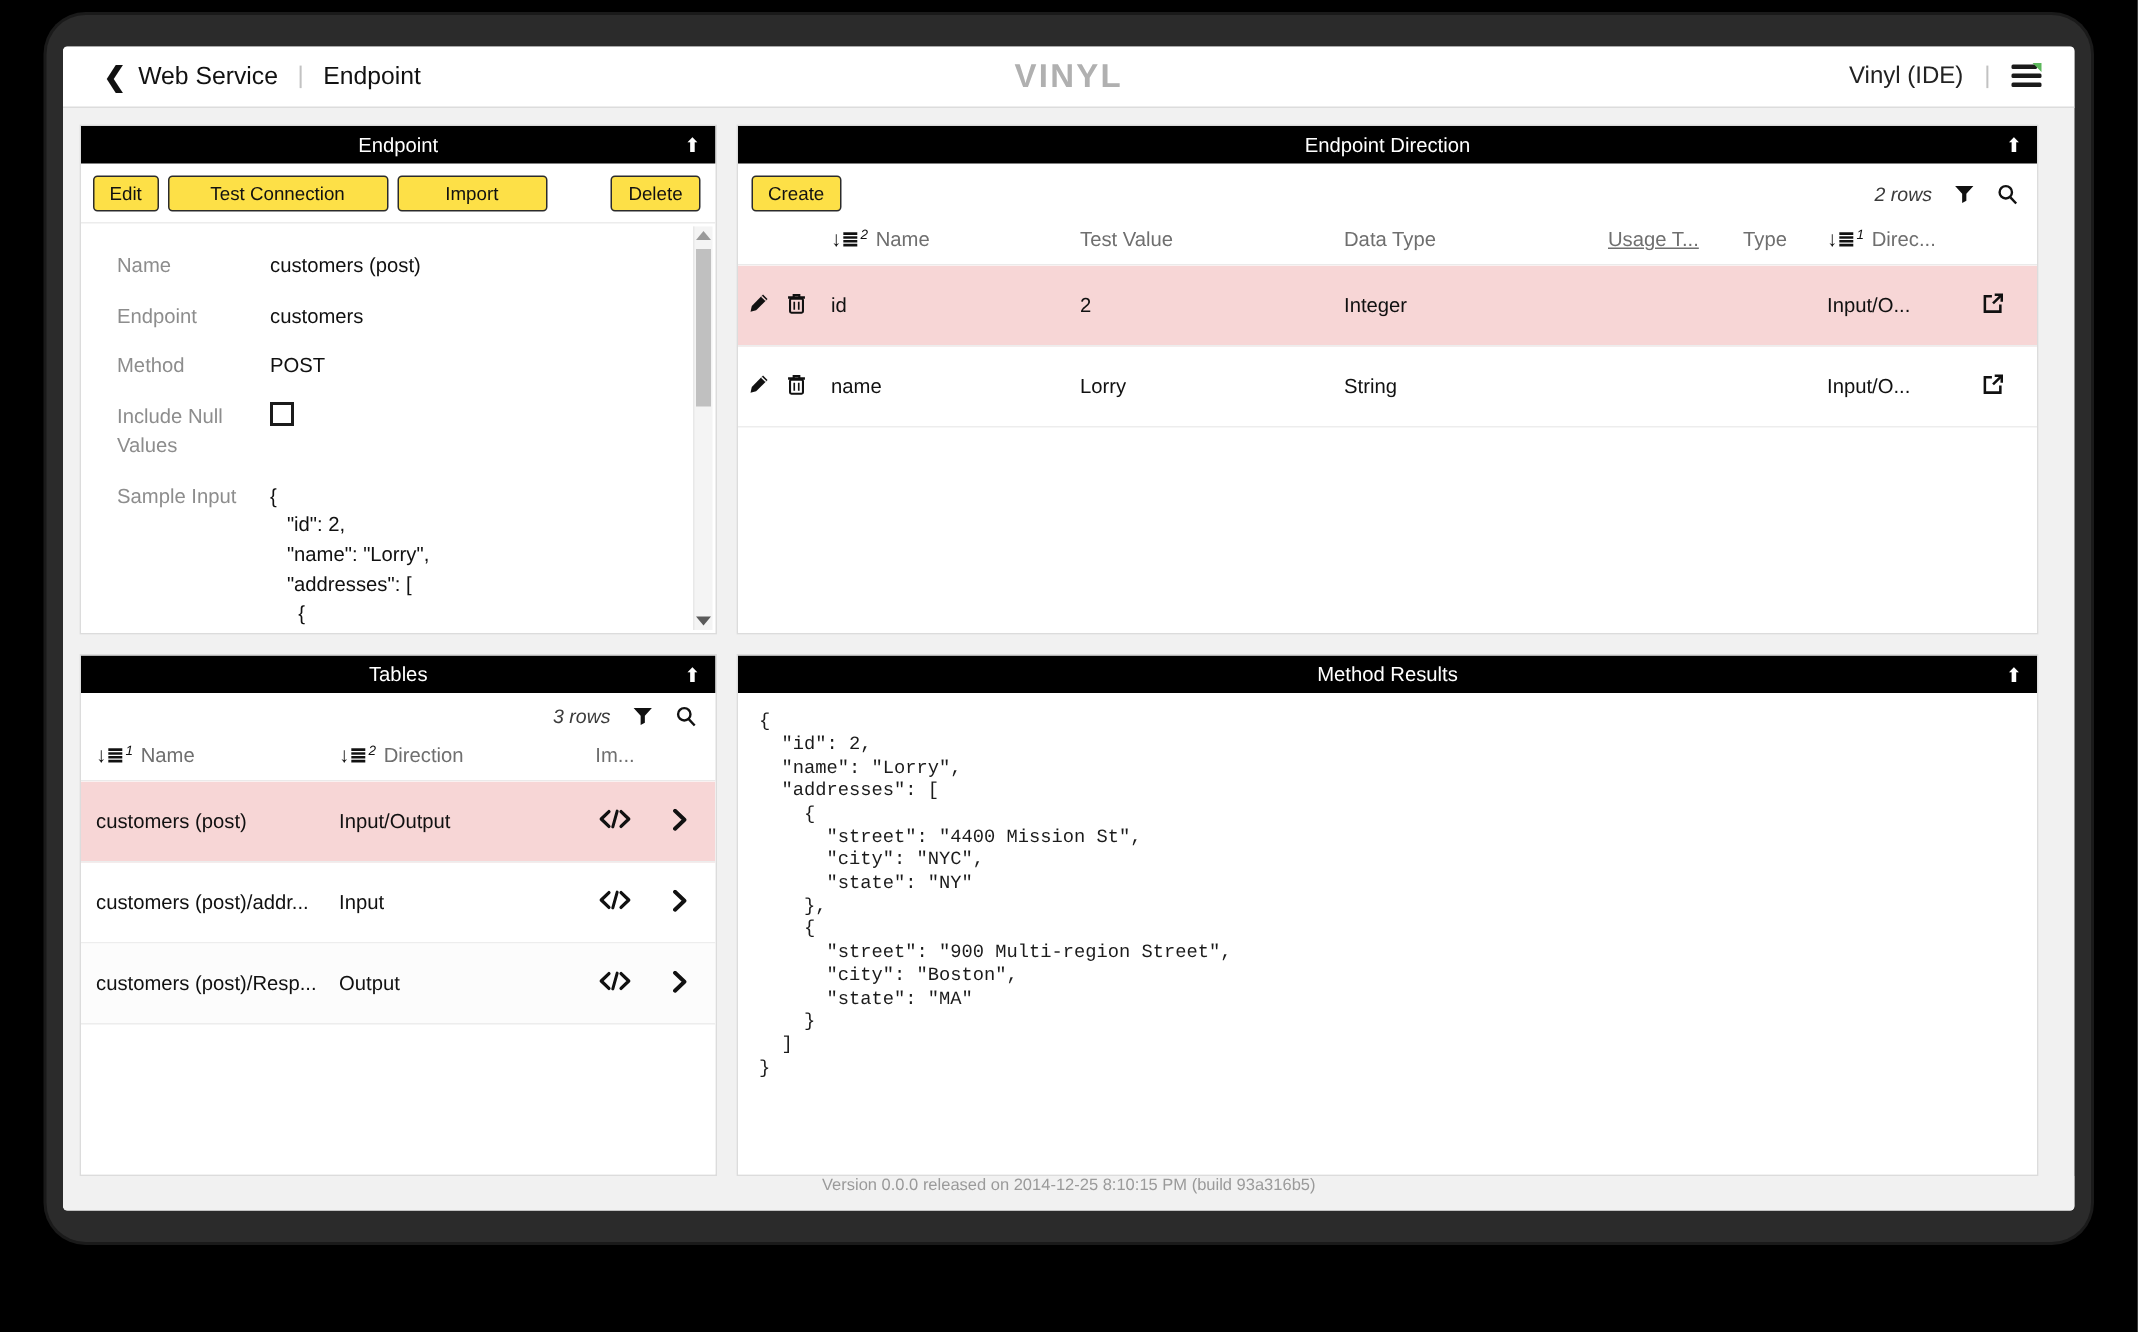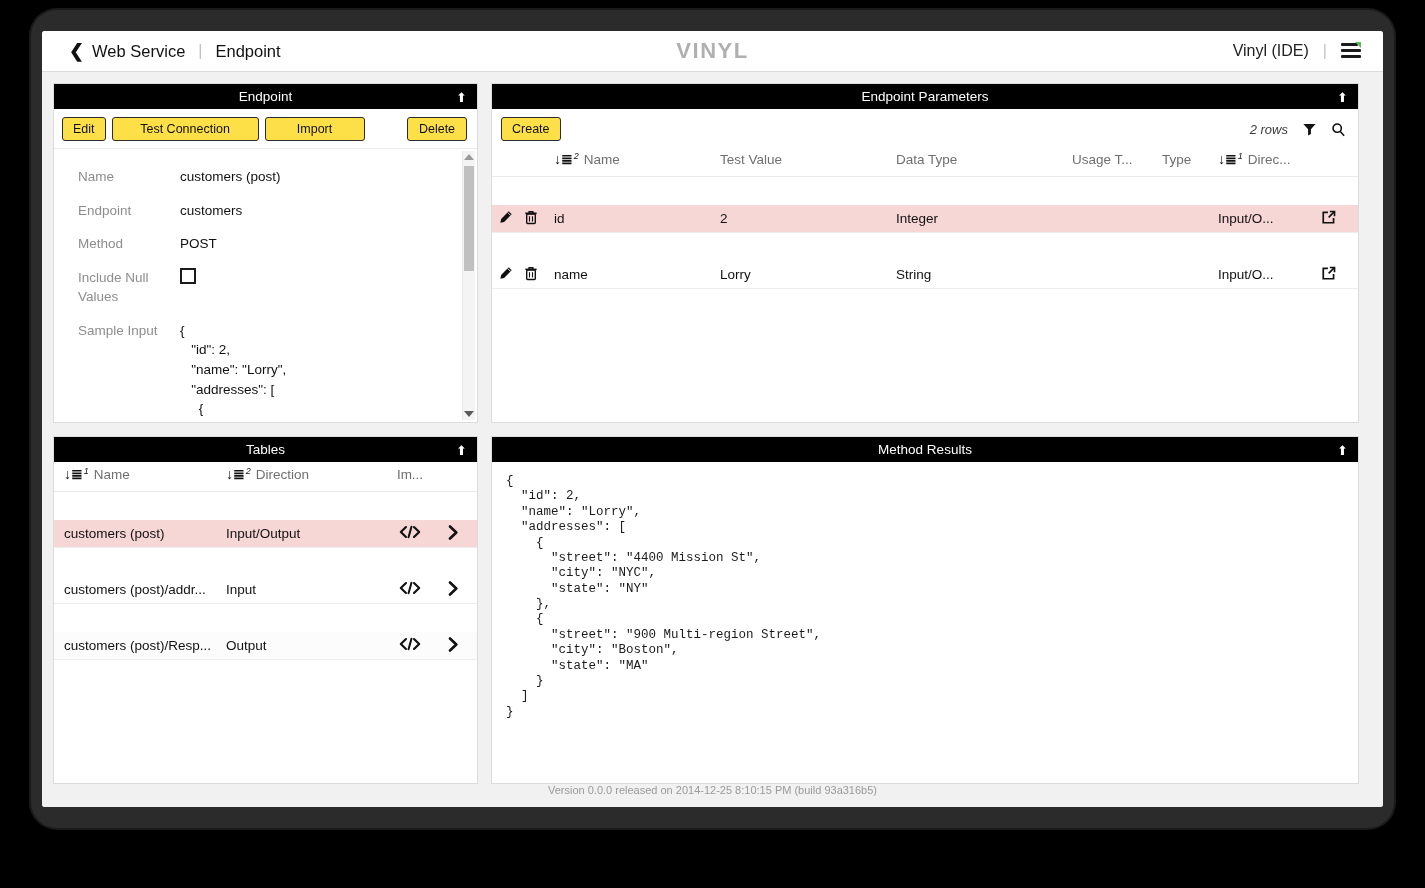--- a/index.html
+++ b/index.html
@@ -191,35 +191,34 @@
   .gridhead {
     display: flex; align-items: center;
     font-size: 13.5px; color: #6f6f6f;
     padding: 5px 0 9px 0;
     border-bottom: 1px solid #eaeaea;
     flex: none;
   }
   .grow {
     display: flex; align-items: center;
     font-size: 13.5px; color: #111;
-    height: 28px;
+    height: 54px;
     border-bottom: 1px solid #ededed;
     cursor: pointer;
-    margin-top: 28px;
   }
   .grow.selected { background: #f7d6d6; }
   .grow.alt { background: #fcfcfc; }
   .cell { overflow: hidden; white-space: nowrap; text-overflow: ellipsis; }
 
   
   .pp-act  { width: 26px; flex:none; text-align:center; }
   .pp-name { width: 176px; flex:none; padding-left: 10px;}
   .pp-test { width: 176px; flex:none; }
   .pp-dt   { width: 176px; flex:none; }
-  .pp-ut   { width: 90px;  flex:none; }
+  .pp-ut   { width: 90px;  flex:none;text-decoration:underline; }
   .pp-type { width: 56px;  flex:none; }
   .pp-dir  { width: 92px;  flex:none; }
   .pp-link { width: 36px;  flex:none; text-align:center; }
 
   
   .tb-name { width: 172px; flex:none; padding-left: 10px;}
   .tb-dir  { width: 158px; flex:none; }
   .tb-im   { width: 52px;  flex:none; text-align:center; }
   .tb-go   { width: 34px;  flex:none; text-align:center; }
 
@@ -334,20 +333,36 @@
           </div>
         </div>
       </div>
 
       <div class="panel" id="panel-tables" style="flex:1;">
         <div class="panel-head">
           <span class="panel-title">Tables</span>
           <span class="panel-pin">⬆</span>
         </div>
 
+        <div class="grid-toolbar">
+          <div class="right">
+            <span class="rowcount">3 rows</span>
+            <span class="icon-btn">
+              <svg width="15" height="15" viewBox="0 0 16 16">
+                <path d="M1.5 2.2h13l-5 5.4v5.1l-3 1.6V7.6z" fill="#111"></path>
+              </svg>
+            </span>
+            <span class="icon-btn">
+              <svg width="15" height="15" viewBox="0 0 16 16">
+                <circle cx="6.6" cy="6.6" r="4.4" fill="none" stroke="#111" stroke-width="1.7"></circle>
+                <line x1="9.9" y1="10.2" x2="14" y2="14.6" stroke="#111" stroke-width="1.7"></line>
+              </svg>
+            </span>
+          </div>
+        </div>
 
         <div class="gridhead">
           <div class="cell tb-name">
             <span class="sort-ind">
               <span class="g">↓≣</span>
                   <span class="n">1</span>
             </span><span>Name</span>
           </div>
           <div class="cell tb-dir">
             <span class="sort-ind">
@@ -409,21 +424,21 @@
             </div>
           </div>
         </div>
       </div>
     </div>
 
     <div class="col-right">
 
       <div class="panel" id="panel-params" style="height:340px;">
         <div class="panel-head">
-          <span class="panel-title">Endpoint Parameters</span>
+          <span class="panel-title">Endpoint Direction</span>
           <span class="panel-pin">⬆</span>
         </div>
 
         <div class="grid-toolbar">
           <button class="btn">Create</button>
           <div class="right">
             <span class="rowcount">2 rows</span>
             <span class="icon-btn">
               <svg width="15" height="15" viewBox="0 0 16 16">
                 <path d="M1.5 2.2h13l-5 5.4v5.1l-3 1.6V7.6z" fill="#111"></path>

